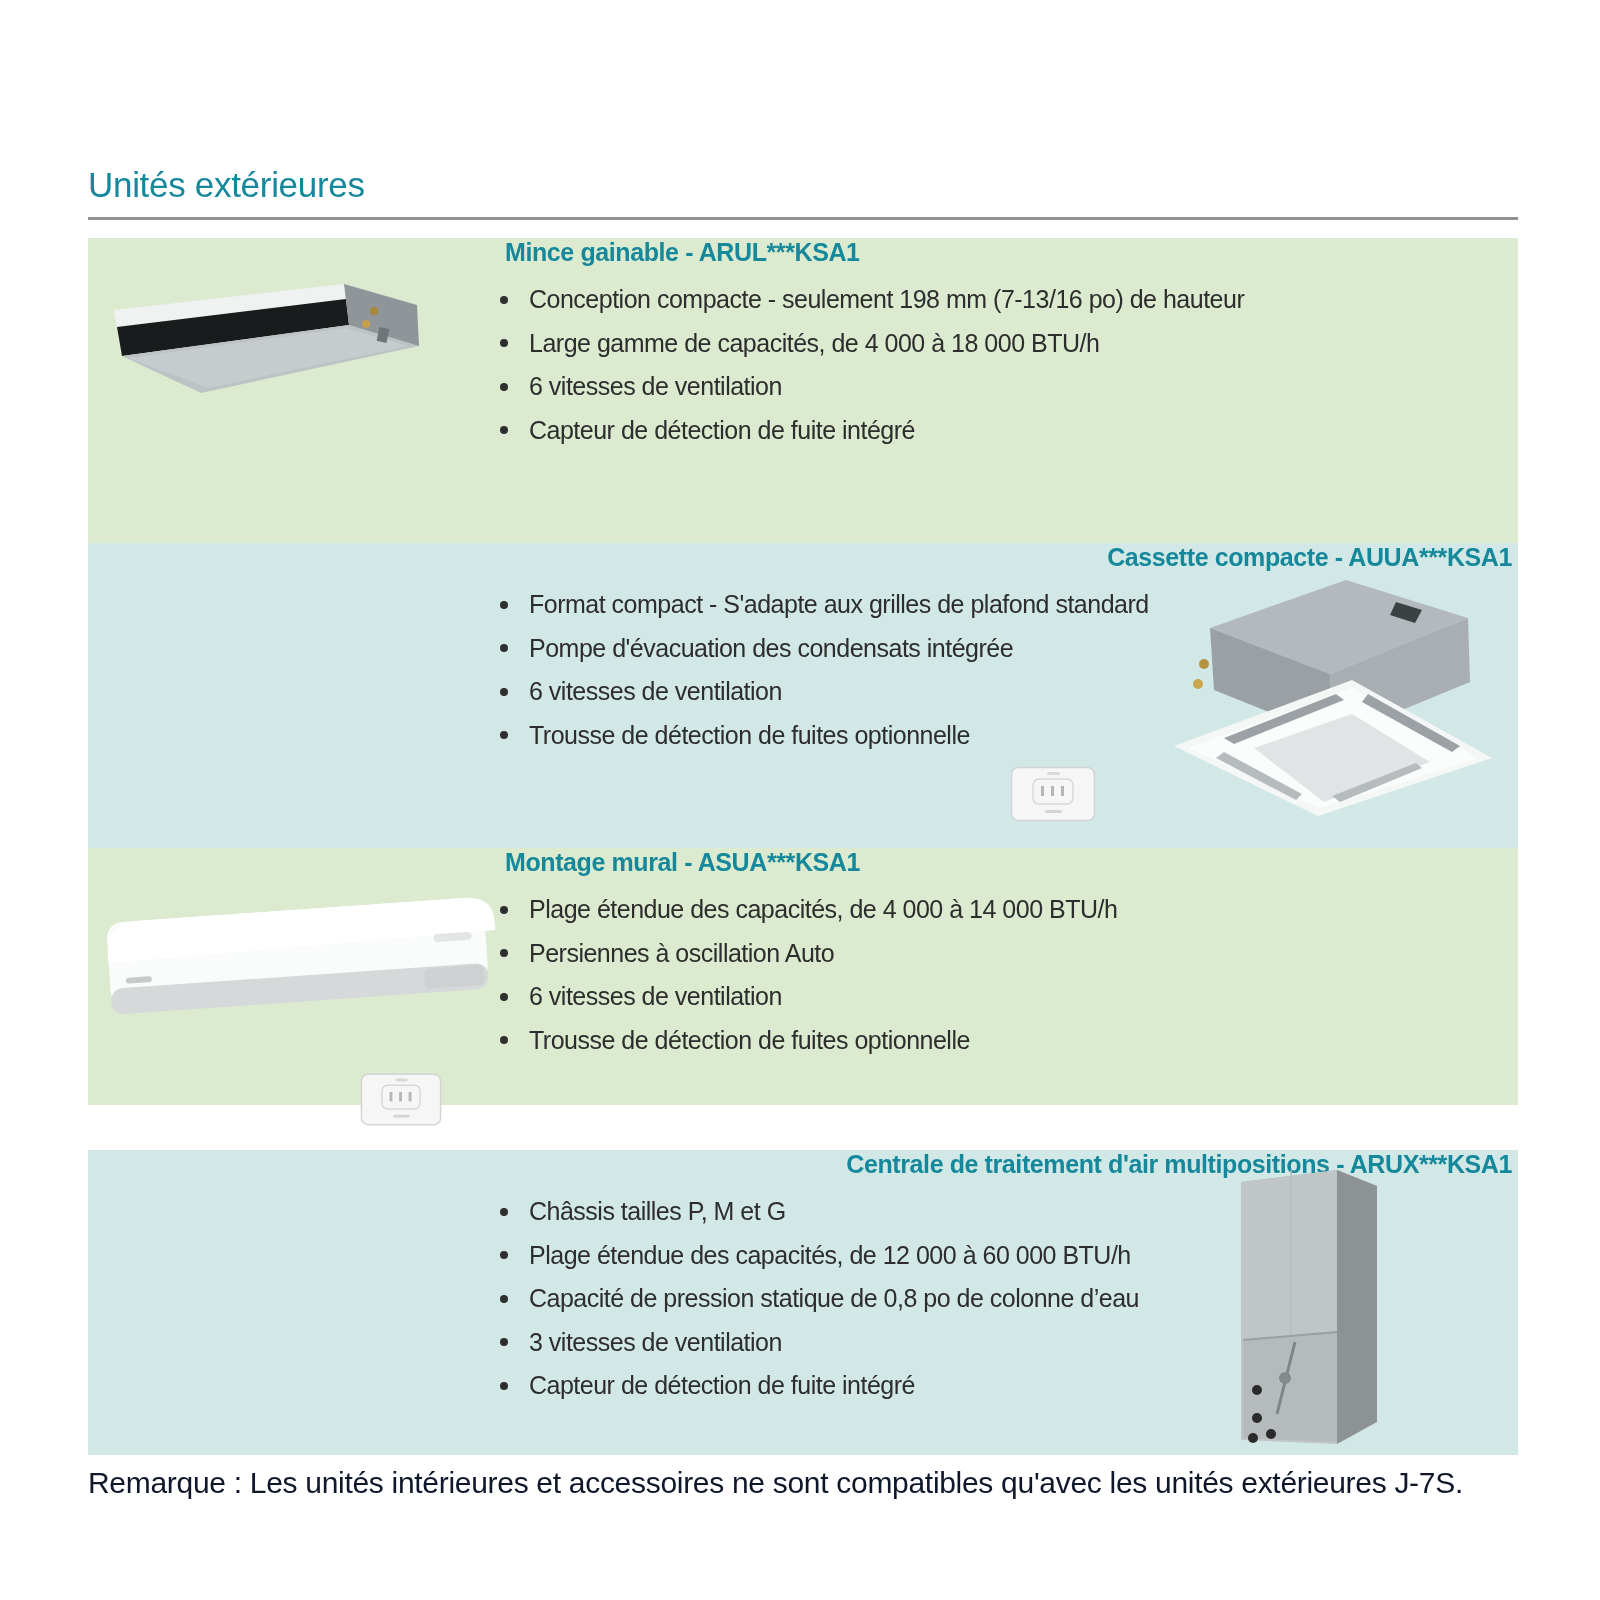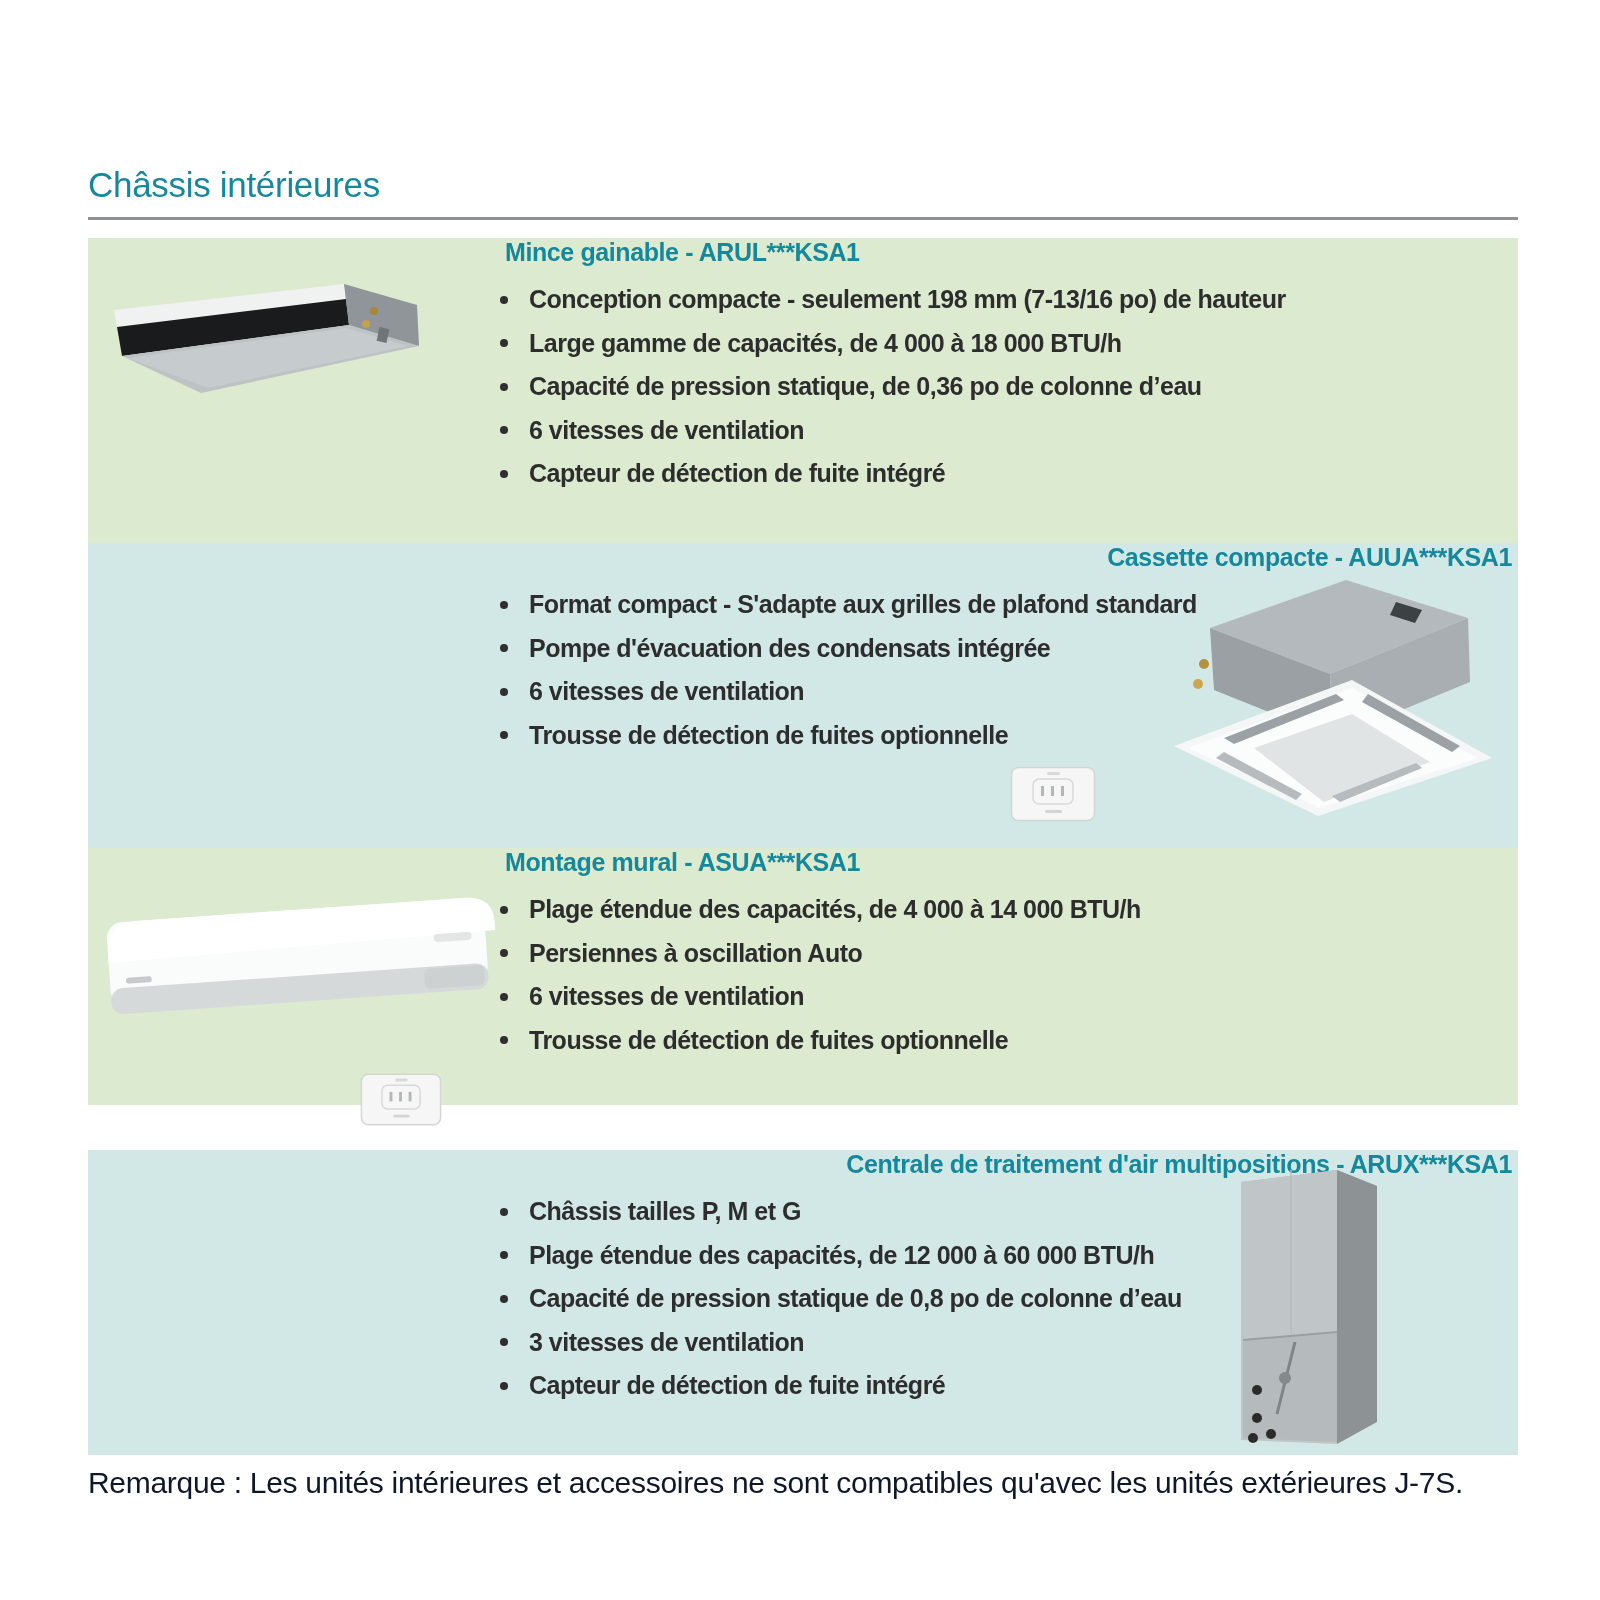--- a/index.html
+++ b/index.html
@@ -23,47 +23,46 @@
   .band.green{background:var(--green);}
   .band.blue{background:var(--blue);text-align:right;}
   .band-1{top:238px;height:305px;}
   .band-2{top:543px;height:305px;}
   .band-3{top:848px;height:257px;}
   .band-4{top:1150px;height:305px;}
 
   .sec-body{position:absolute;left:409px;top:0;width:1015px;}
   .sec-title{font-size:25px;font-weight:700;letter-spacing:-0.4px;
     color:var(--accent);white-space:nowrap;margin-left:8px;}
-  ul.features{list-style:none;margin-top:11px;font-weight:bold;}
+  ul.features{list-style:none;margin-top:11px;}
   ul.features li{position:relative;height:43.5px;display:flex;align-items:center;
     padding-left:32px;font-size:25px;letter-spacing:-0.5px;white-space:nowrap;}
   ul.features li::before{content:"";position:absolute;left:3px;top:50%;margin-top:-4px;
     width:8px;height:8px;border-radius:50%;background:#2f2f2f;}
 
   .photo{position:absolute;}
   .photo svg{display:block;width:100%;height:100%;}
 
   .note{position:absolute;left:88px;top:1466px;font-size:30px;letter-spacing:-0.3px;
     color:#0f172a;}
 </style>
 </head>
 <body>
 
 <div class="page">
 
-  <div class="page-title">Châssis intérieures</div>
+  <div class="page-title">Unités extérieures</div>
   <div class="title-rule"></div>
 
   <div class="band green band-1">
     <div class="sec-body">
       <div class="sec-title">Mince gainable - ARUL***KSA1</div>
       <ul class="features">
           <li>Conception compacte - seulement 198 mm (7-13/16 po) de hauteur</li>
           <li>Large gamme de capacités, de 4 000 à 18 000 BTU/h</li>
-          <li>Capacité de pression statique, de 0,36 po de colonne d’eau</li>
           <li>6 vitesses de ventilation</li>
           <li>Capteur de détection de fuite intégré</li>
         </ul>
     </div>
   </div>
   <div class="photo" style="left:108px;top:272px;width:312px;height:122px;">
     <svg viewBox="0 0 312 122" xmlns="http://www.w3.org/2000/svg">
       <polygon points="6,38 236,12 238,27 9,55" fill="#f0f2f2"></polygon>
       <polygon points="9,55 238,27 241,53 14,84" fill="#1a1b1c"></polygon>
       <polygon points="14,84 241,53 311,74 93,121" fill="#bdc2c5"></polygon>

